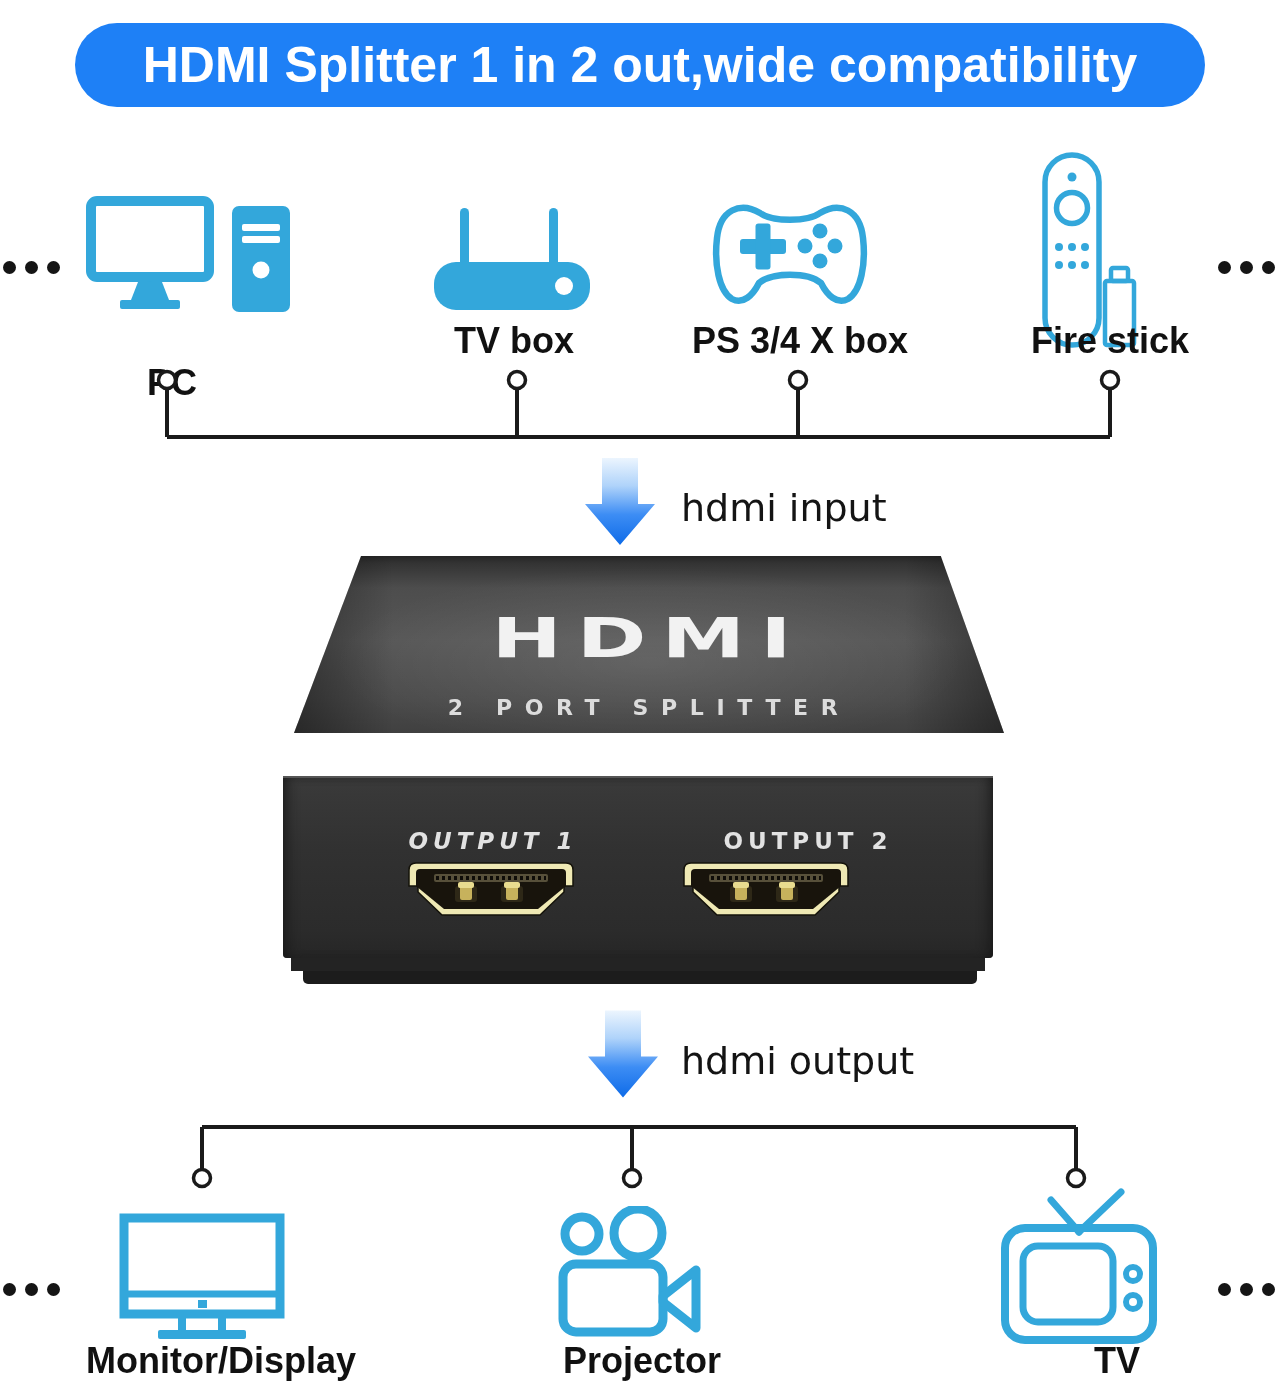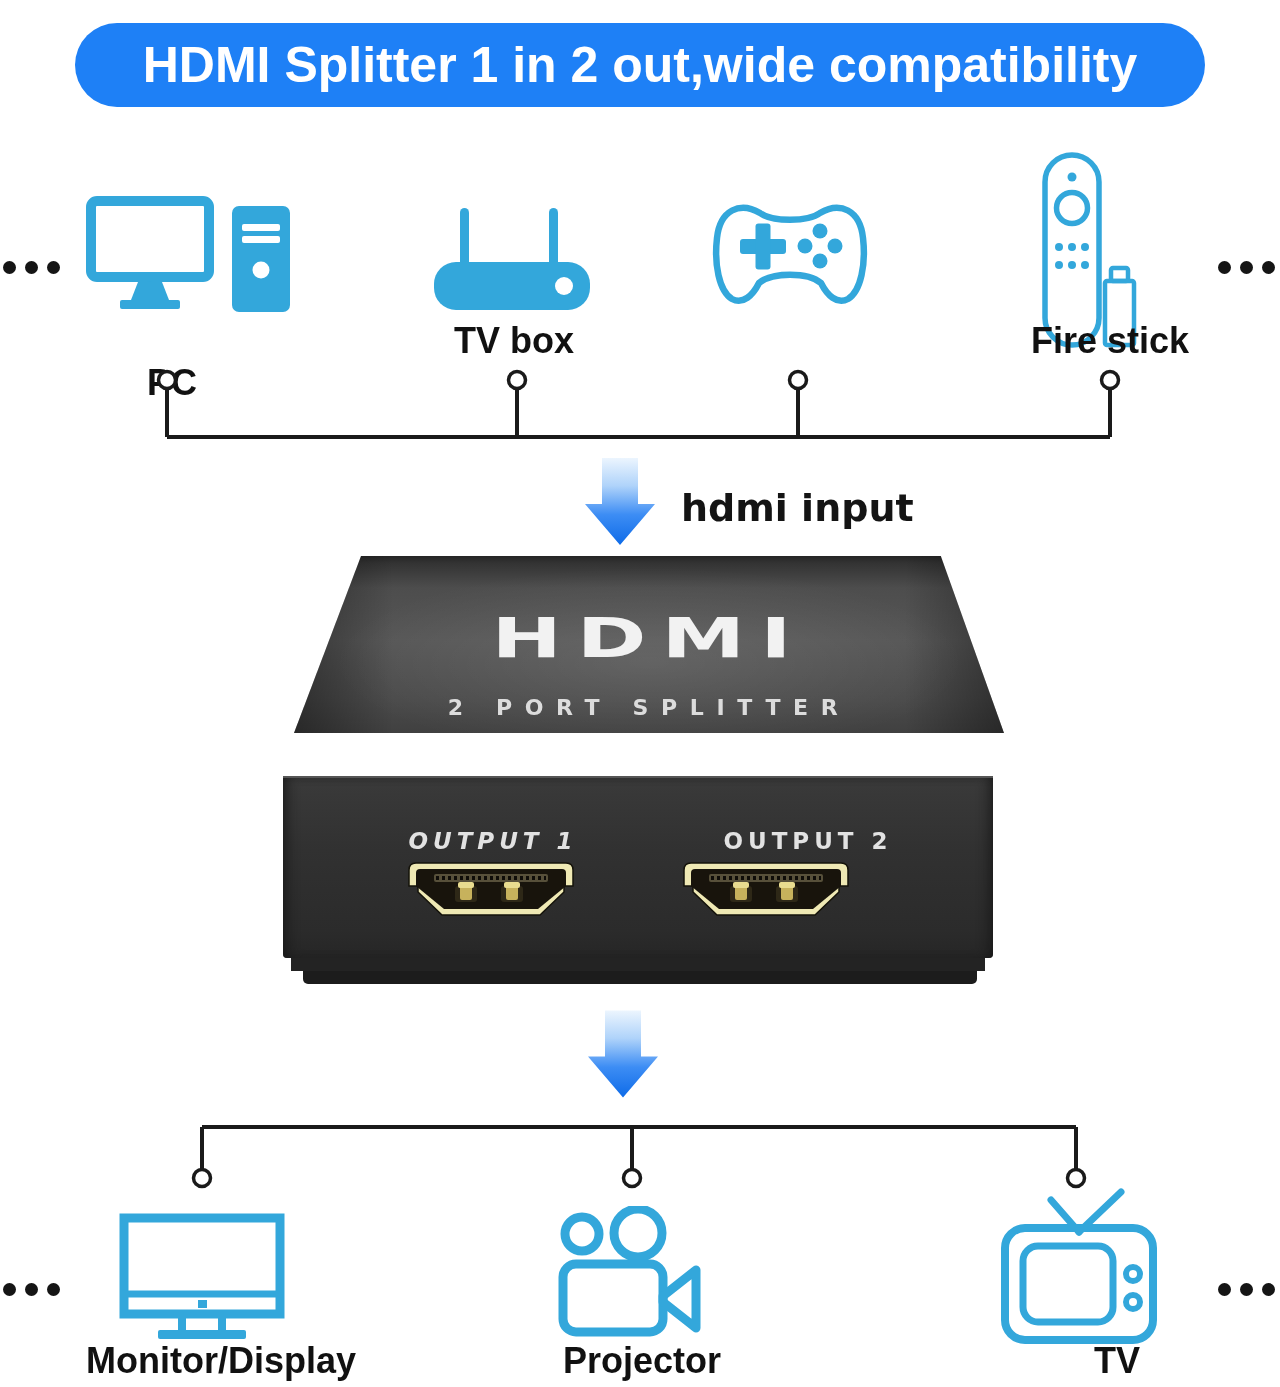--- a/index.html
+++ b/index.html
@@ -14,21 +14,21 @@
   }
   html,body{margin:0;padding:0;background:#fff;}
   .page{position:relative;width:1280px;height:1387px;background:#ffffff;overflow:hidden;
         font-family:"Liberation Sans",sans-serif;}
   .banner{position:absolute;left:75px;top:7px;width:1130px;height:84px;border-radius:42px;
           background:var(--banner-bg);display:flex;align-items:center;justify-content:center;margin-top:16px;}
   .banner-title{color:#fff;font-size:50px;font-weight:700;letter-spacing:0px;white-space:nowrap;}
   .dot{position:absolute;width:13px;height:13px;border-radius:50%;background:#151515;}
   .dev-label{position:absolute;transform:translateX(-50%);white-space:nowrap;
              color:var(--label-text);font-size:36px;font-weight:700;}
-  .flow-label{position:absolute;color:#141414;font-size:38px;font-weight:700;
+  .flow-label{position:absolute;color:#141414;font-size:38px;font-weight:400;
               font-family:"DejaVu Sans",sans-serif;white-space:nowrap;}
   .icon-svg{position:absolute;}
   
   .top-face{position:absolute;left:294px;top:556px;width:710px;height:177px;
             clip-path:polygon(9.44% 0,91.1% 0,100% 100%,0 100%);
             background:
               radial-gradient(ellipse 62% 75% at 50% 60%, rgba(255,255,255,0.10), rgba(0,0,0,0) 72%),
               linear-gradient(90deg, rgba(0,0,0,.38), rgba(0,0,0,0) 14%, rgba(0,0,0,0) 86%, rgba(0,0,0,.38)),
               linear-gradient(180deg,#252525 0%,#333 4%,#4d4d4d 18%,#565656 48%,#4a4a4a 82%,#404040 100%);}
   .bend-line{position:absolute;left:283px;top:776px;width:710px;height:2px;background:#565656;}
@@ -107,20 +107,21 @@
     <circle cx="43" cy="95" r="4" fill="var(--accent-blue)"></circle>
     <circle cx="17" cy="113" r="4" fill="var(--accent-blue)"></circle>
     <circle cx="30" cy="113" r="4" fill="var(--accent-blue)"></circle>
     <circle cx="43" cy="113" r="4" fill="var(--accent-blue)"></circle>
     <rect x="69" y="116" width="17" height="13" rx="2" fill="none" stroke="var(--accent-blue)" stroke-width="4.5"></rect>
     <rect x="63" y="129" width="29" height="64" rx="2" fill="none" stroke="var(--accent-blue)" stroke-width="4.5"></rect>
   </svg>
 
   <div class="dev-label" style="left:172px;top:320px;margin-top:42px;">PC</div>
   <div class="dev-label" style="left:514px;top:320px;">TV box</div>
+  <div class="dev-label" style="left:800px;top:320px;">PS 3/4 X box</div>
   <div class="dev-label" style="left:1110px;top:320px;">Fire stick</div>
 
   <svg class="icon-svg" style="left:150px;top:362px;" width="980" height="80" viewBox="0 0 980 80">
     <g stroke="var(--line-black)" stroke-width="3.5" fill="#fff">
       <circle cx="17" cy="18" r="8.5"></circle>
         <circle cx="367" cy="18" r="8.5"></circle>
       <circle cx="648" cy="18" r="8.5"></circle>
         <circle cx="960" cy="18" r="8.5"></circle>
     </g>
     <g stroke="var(--line-black)" stroke-width="4" fill="none">
@@ -193,20 +194,21 @@
     <defs>
       <linearGradient id="ag2" x1="0" y1="0" x2="0" y2="87" gradientUnits="userSpaceOnUse">
         <stop offset="0" style="stop-color:var(--arrow-light)"></stop>
         <stop offset="0.32" stop-color="#AFD3FA"></stop>
         <stop offset="0.65" stop-color="#3D8DF4"></stop>
         <stop offset="1" style="stop-color:var(--arrow-blue)"></stop>
       </linearGradient>
     </defs>
     <polygon points="17,0 53,0 53,46 70,46 35,87 0,46 17,46" fill="url(#ag2)"></polygon>
   </svg>
+  <div class="flow-label" style="left:681px;top:1039px;">hdmi output</div>
 
   <svg class="icon-svg" style="left:190px;top:1123px;" width="900" height="70" viewBox="0 0 900 70">
     <g stroke="var(--line-black)" stroke-width="4" fill="none">
       <line x1="12" y1="4" x2="886" y2="4"></line>
       <line x1="12" y1="4" x2="12" y2="46"></line>
       <line x1="442" y1="4" x2="442" y2="46"></line>
       <line x1="886" y1="4" x2="886" y2="46"></line>
     </g>
     <g stroke="var(--line-black)" stroke-width="3.5" fill="#fff">
       <circle cx="12" cy="55" r="8.5"></circle>

